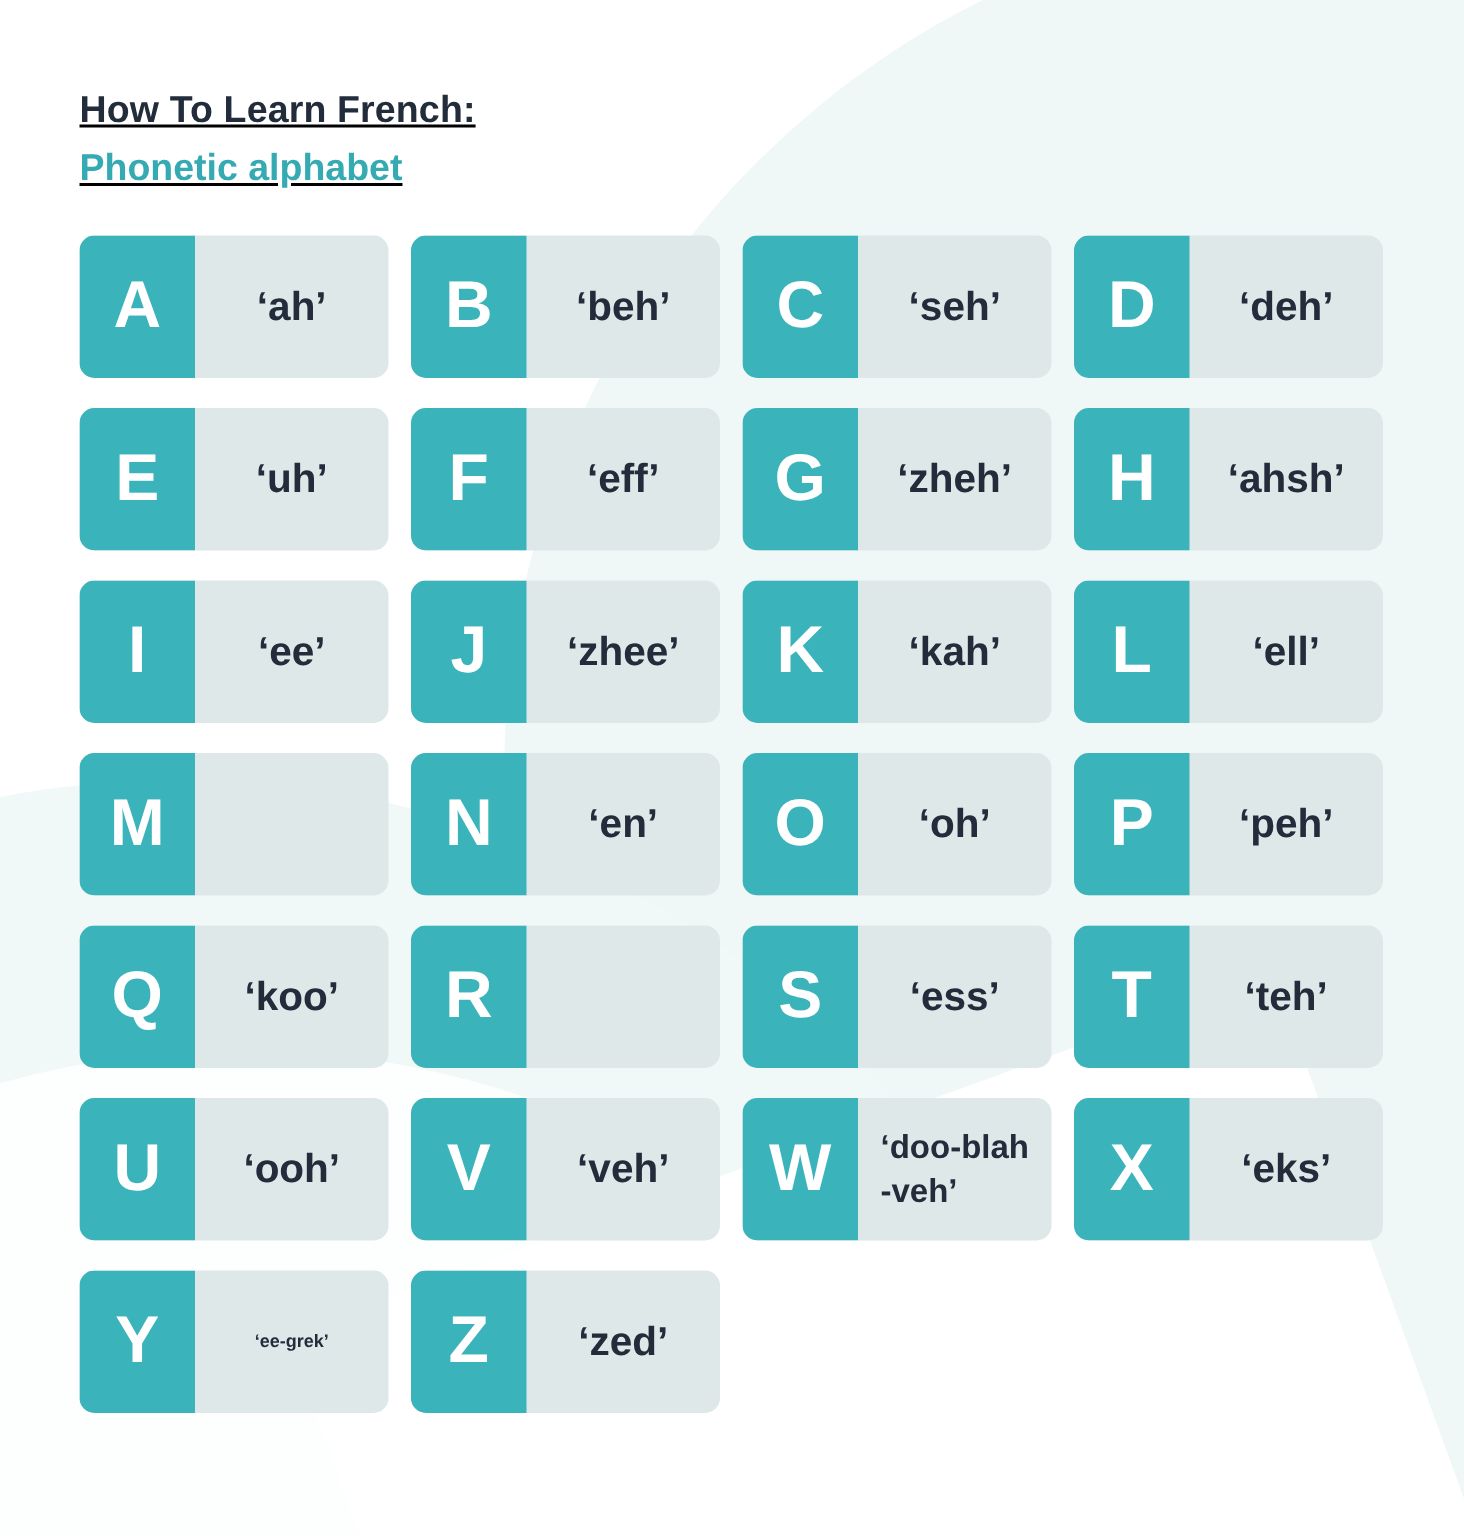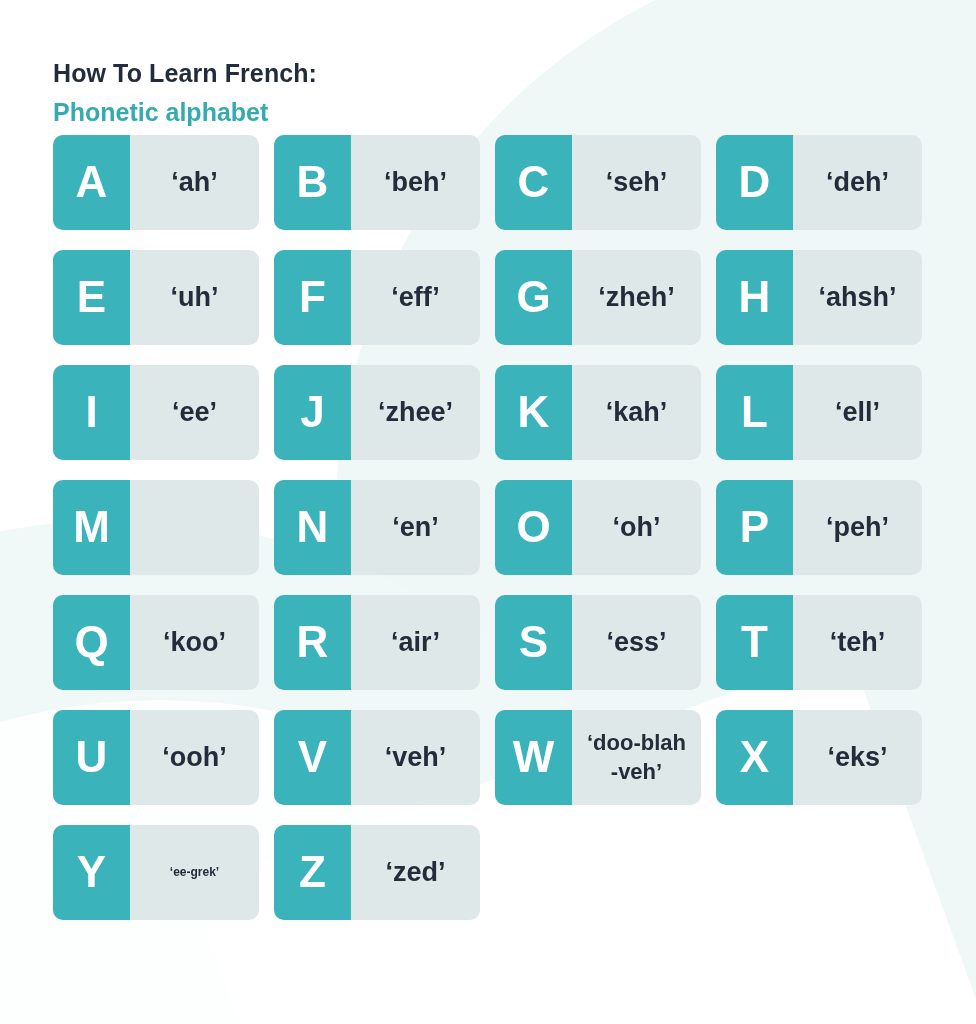--- a/index.html
+++ b/index.html
@@ -82,21 +82,21 @@
 
   
   .page {
     position: relative;
     z-index: 1;
     width: 976px;
     height: 1024px;
     padding: 58px 0 0 53px;
   }
 
-  .header { margin-bottom: 8px; }
+  .header { margin-bottom: 30px; text-decoration: underline; }
 
   .title {
     font-size: 25px;
     font-weight: 700;
     color: #222c3a;
     letter-spacing: 0.1px;
     line-height: 1.2;
   }
 
   .subtitle {
@@ -140,21 +140,20 @@
   }
 
   .card-sound {
     flex: 1 1 auto;
     display: flex;
     align-items: center;
     justify-content: center;
     color: #222c3a;
     font-size: 27px;
     font-weight: 700;
-    text-align: center;
     padding: 0 8px;
     line-height: 1.15;
     white-space: pre-line;
   }
 
   .card-sound.small {
     font-size: 12px;
   }
   .card-sound.two-line {
     font-size: 22px;
@@ -243,21 +242,20 @@
       <div class="card">
         <div class="card-letter">P</div>
         <div class="card-sound">‘peh’</div>
       </div>
       <div class="card">
         <div class="card-letter">Q</div>
         <div class="card-sound">‘koo’</div>
       </div>
       <div class="card">
         <div class="card-letter">R</div>
-        <div class="card-sound">‘air’</div>
       </div>
       <div class="card">
         <div class="card-letter">S</div>
         <div class="card-sound">‘ess’</div>
       </div>
       <div class="card">
         <div class="card-letter">T</div>
         <div class="card-sound">‘teh’</div>
       </div>
       <div class="card">

